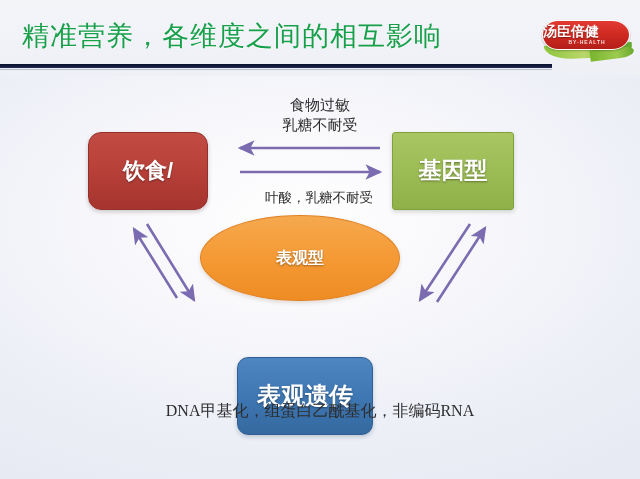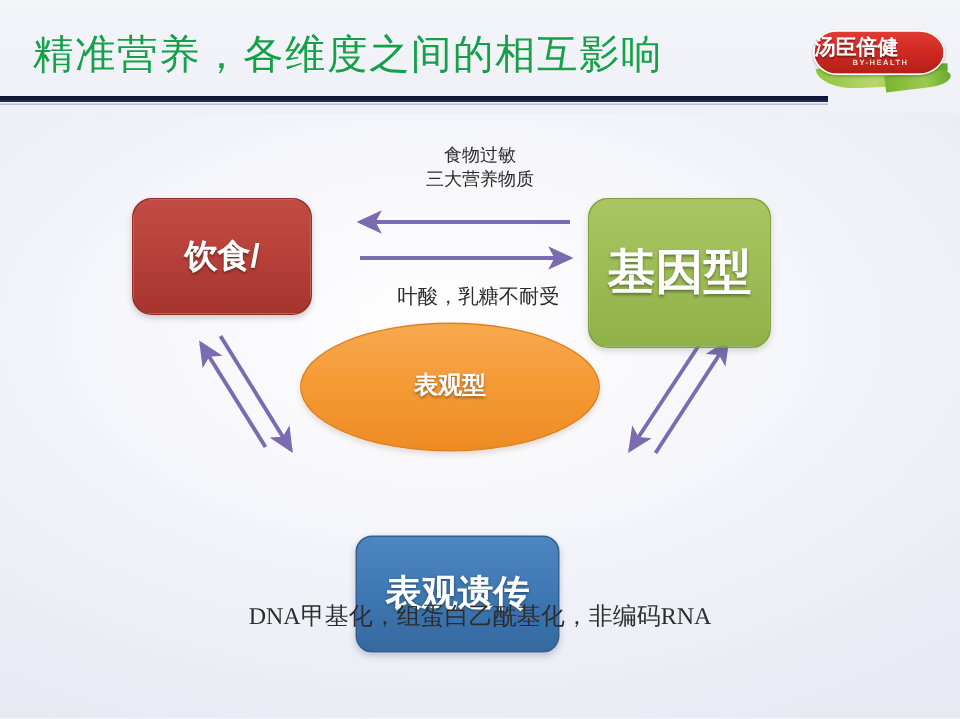--- a/index.html
+++ b/index.html
@@ -80,24 +80,24 @@
 
   #node-diet {
     left:88px; top:56px; width:120px; height:78px;
     background:linear-gradient(180deg,#c24b44 0%, #b8413a 45%, #a6342f 100%);
     border:1.5px solid #94302a; border-radius:13px;
     font-size:22px;
     box-shadow:0 2px 4px rgba(60,30,30,.22);
     align-items:center;
   }
   #node-genotype {
-    left:392px; top:56px; width:122px; height:100px;
+    left:392px; top:56px; width:122px; height:78px;
     background:linear-gradient(180deg,#a9c663 0%, #9dbd56 45%, #8fb148 100%);
-    border:1.5px solid #7fa13c; border-radius:13px;
-    font-size:32px;
+    border:1.5px solid #7fa13c; border-radius:3px;
+    font-size:23px;
     box-shadow:0 2px 4px rgba(60,70,30,.20);
   }
   #node-epigenetics {
     left:237px; top:240px; width:136px; height:78px;
     background:linear-gradient(180deg,#4d86c0 0%, #3f78b4 48%, #35699f 100%);
     border:1.5px solid #2f5f93; border-radius:11px;
     font-size:24px;
     box-shadow:0 2px 4px rgba(25,50,80,.22);
     margin-top:41px;
   }
@@ -108,21 +108,21 @@
     font-size:16px;
     box-shadow:0 2px 4px rgba(110,70,20,.18);
   }
 
   .caption {
     position:absolute; text-align:center; color:#2b2b2b;
     font-family:"DejaVu Sans","Liberation Sans",sans-serif;
   }
   #cap-top {
     left:230px; top:19px; width:180px;
-    font-size:12px; line-height:1.34;
+    font-size:15px; line-height:1.34;
   }
   #cap-mid {
     left:216px; top:113px; width:206px;
     font-size:13.5px;
   }
   #cap-bottom {
     left:100px; top:325px; width:440px;
     font-size:16px;
     font-family:"Liberation Serif","DejaVu Serif",serif;
     color:#2d2d2d;
@@ -159,21 +159,21 @@
       <line x1="240" y1="96" x2="380" y2="96"></line>
       <line x1="177" y1="222" x2="134" y2="153"></line>
       <line x1="147" y1="148" x2="194" y2="224"></line>
       <line x1="470" y1="148" x2="420" y2="224"></line>
       <line x1="437" y1="226" x2="485" y2="152"></line>
     </g>
   </svg>
 
   <div class="caption" id="cap-top">
     <div>食物过敏</div>
-    <div>三大营养物质</div>
+    <div>乳糖不耐受</div>
   </div>
 
   <div class="caption" id="cap-mid">叶酸，乳糖不耐受</div>
 
   <div class="node" id="node-diet">
     <div>
       <div>饮食/</div>
     </div>
   </div>
 

